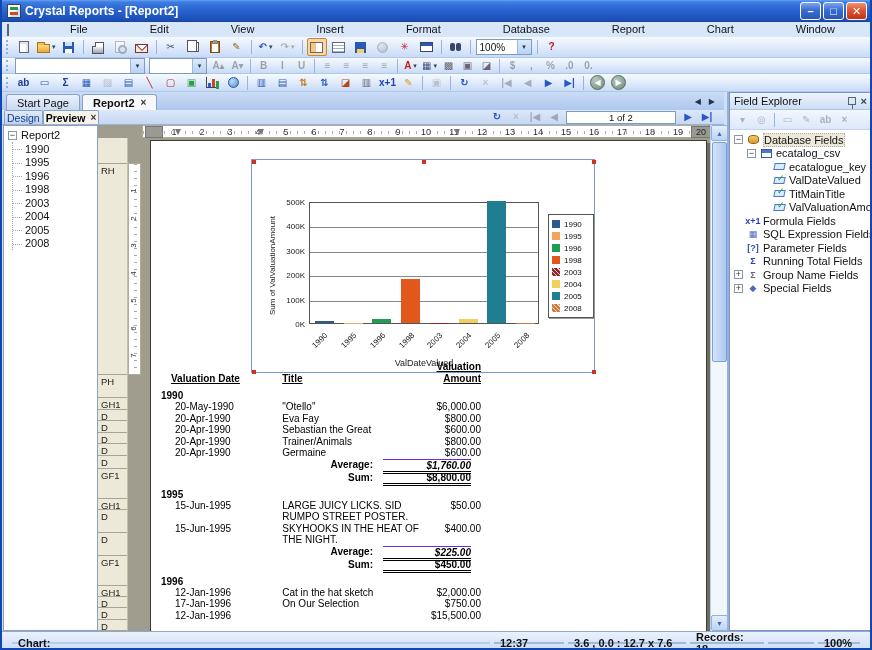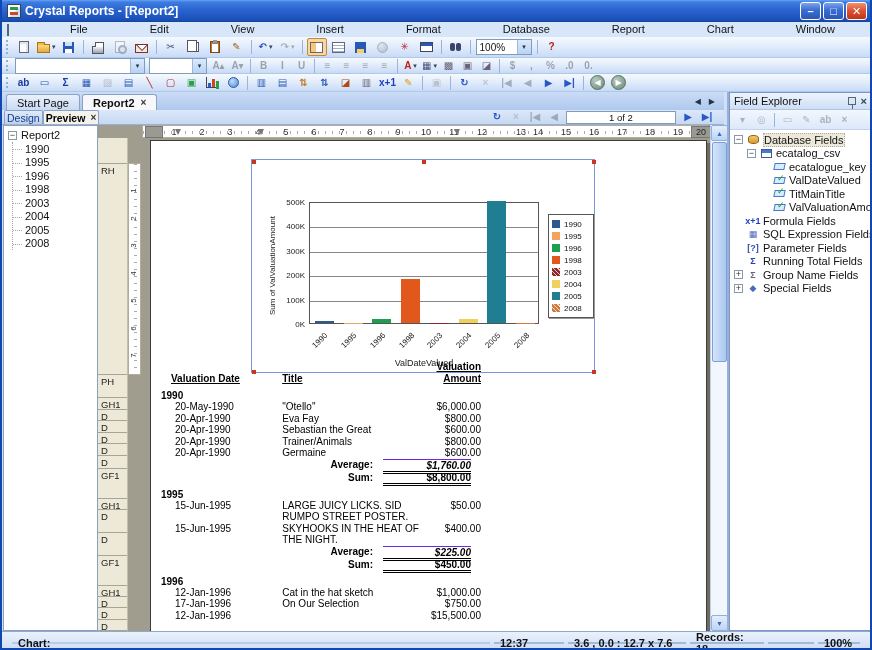--- a/index.html
+++ b/index.html
@@ -548,21 +548,21 @@
         <span class="hr-num" style="left: 81px;">3</span>
         <span class="hr-num" style="left: 109px;">4</span>
         <span class="hr-num" style="left: 137px;">5</span>
         <span class="hr-num" style="left: 165px;">6</span>
         <span class="hr-num" style="left: 193px;">7</span>
         <span class="hr-num" style="left: 221px;">8</span>
         <span class="hr-num" style="left: 249px;">9</span>
         <span class="hr-num" style="left: 277px;">10</span>
         <span class="hr-num" style="left: 305px;">11</span>
         <span class="hr-num" style="left: 333px;">12</span>
-        <span class="hr-num" style="left: 372px;">13</span>
+        <span class="hr-num" style="left: 361px;">13</span>
         <span class="hr-num" style="left: 389px;">14</span>
         <span class="hr-num" style="left: 417px;">15</span>
         <span class="hr-num" style="left: 445px;">16</span>
         <span class="hr-num" style="left: 473px;">17</span>
         <span class="hr-num" style="left: 501px;">18</span>
         <span class="hr-num" style="left: 529px;">19</span>
         <div class="hr-box" style="left: 548px; width: 20px; color: rgb(34, 34, 34); font-size: 9px; text-align: center;">20</div>
         <div class="hr-mark" style="left: 32px;"></div>
         <div class="hr-mark" style="left: 115px;"></div>
         <div class="hr-mark" style="left: 311px;"></div>
@@ -732,21 +732,21 @@
               <div class="srow sum">
                 <span class="s-label">Sum:</span>
                 <span class="s-amt">$450.00</span>
               </div>
             </div>
             <div class="grp">
               <div class="grp-year">1996</div>
               <div class="drow">
                 <span class="c-date">12-Jan-1996</span>
                 <span class="c-title">Cat in the hat sketch</span>
-                <span class="c-amt">$1,000.00</span>
+                <span class="c-amt">$2,000.00</span>
               </div>
               <div class="drow">
                 <span class="c-date">17-Jan-1996</span>
                 <span class="c-title">On Our Selection</span>
                 <span class="c-amt">$750.00</span>
               </div>
               <div class="drow">
                 <span class="c-date">12-Jan-1996</span>
                 <span class="c-title"></span>
                 <span class="c-amt">$15,500.00</span>

